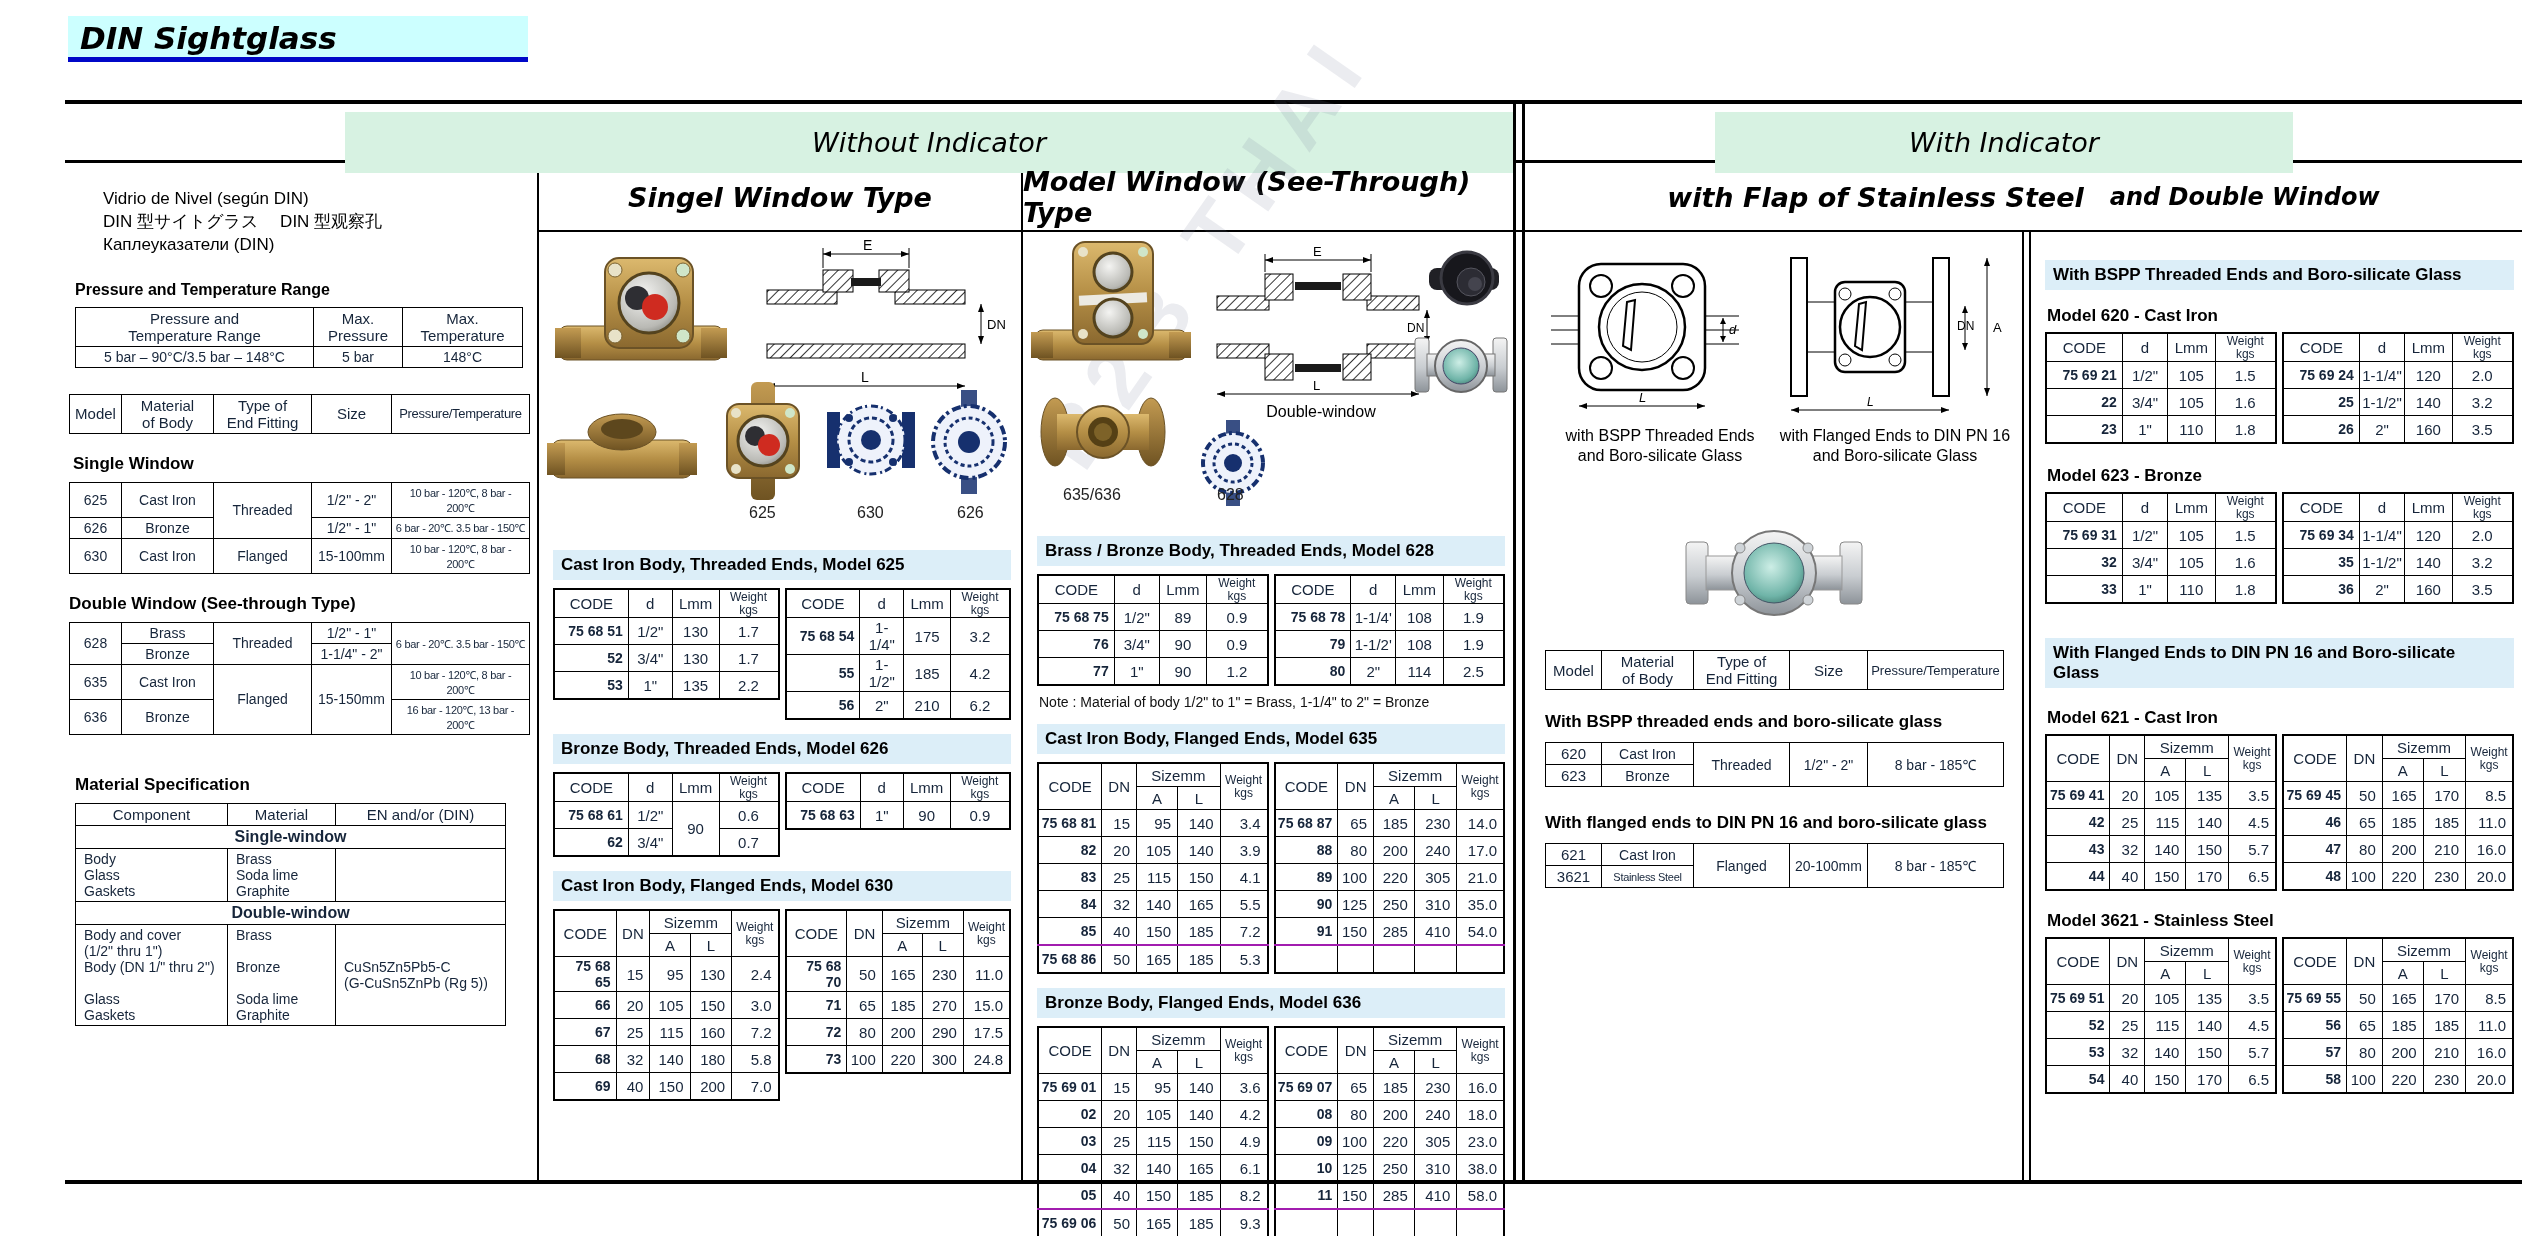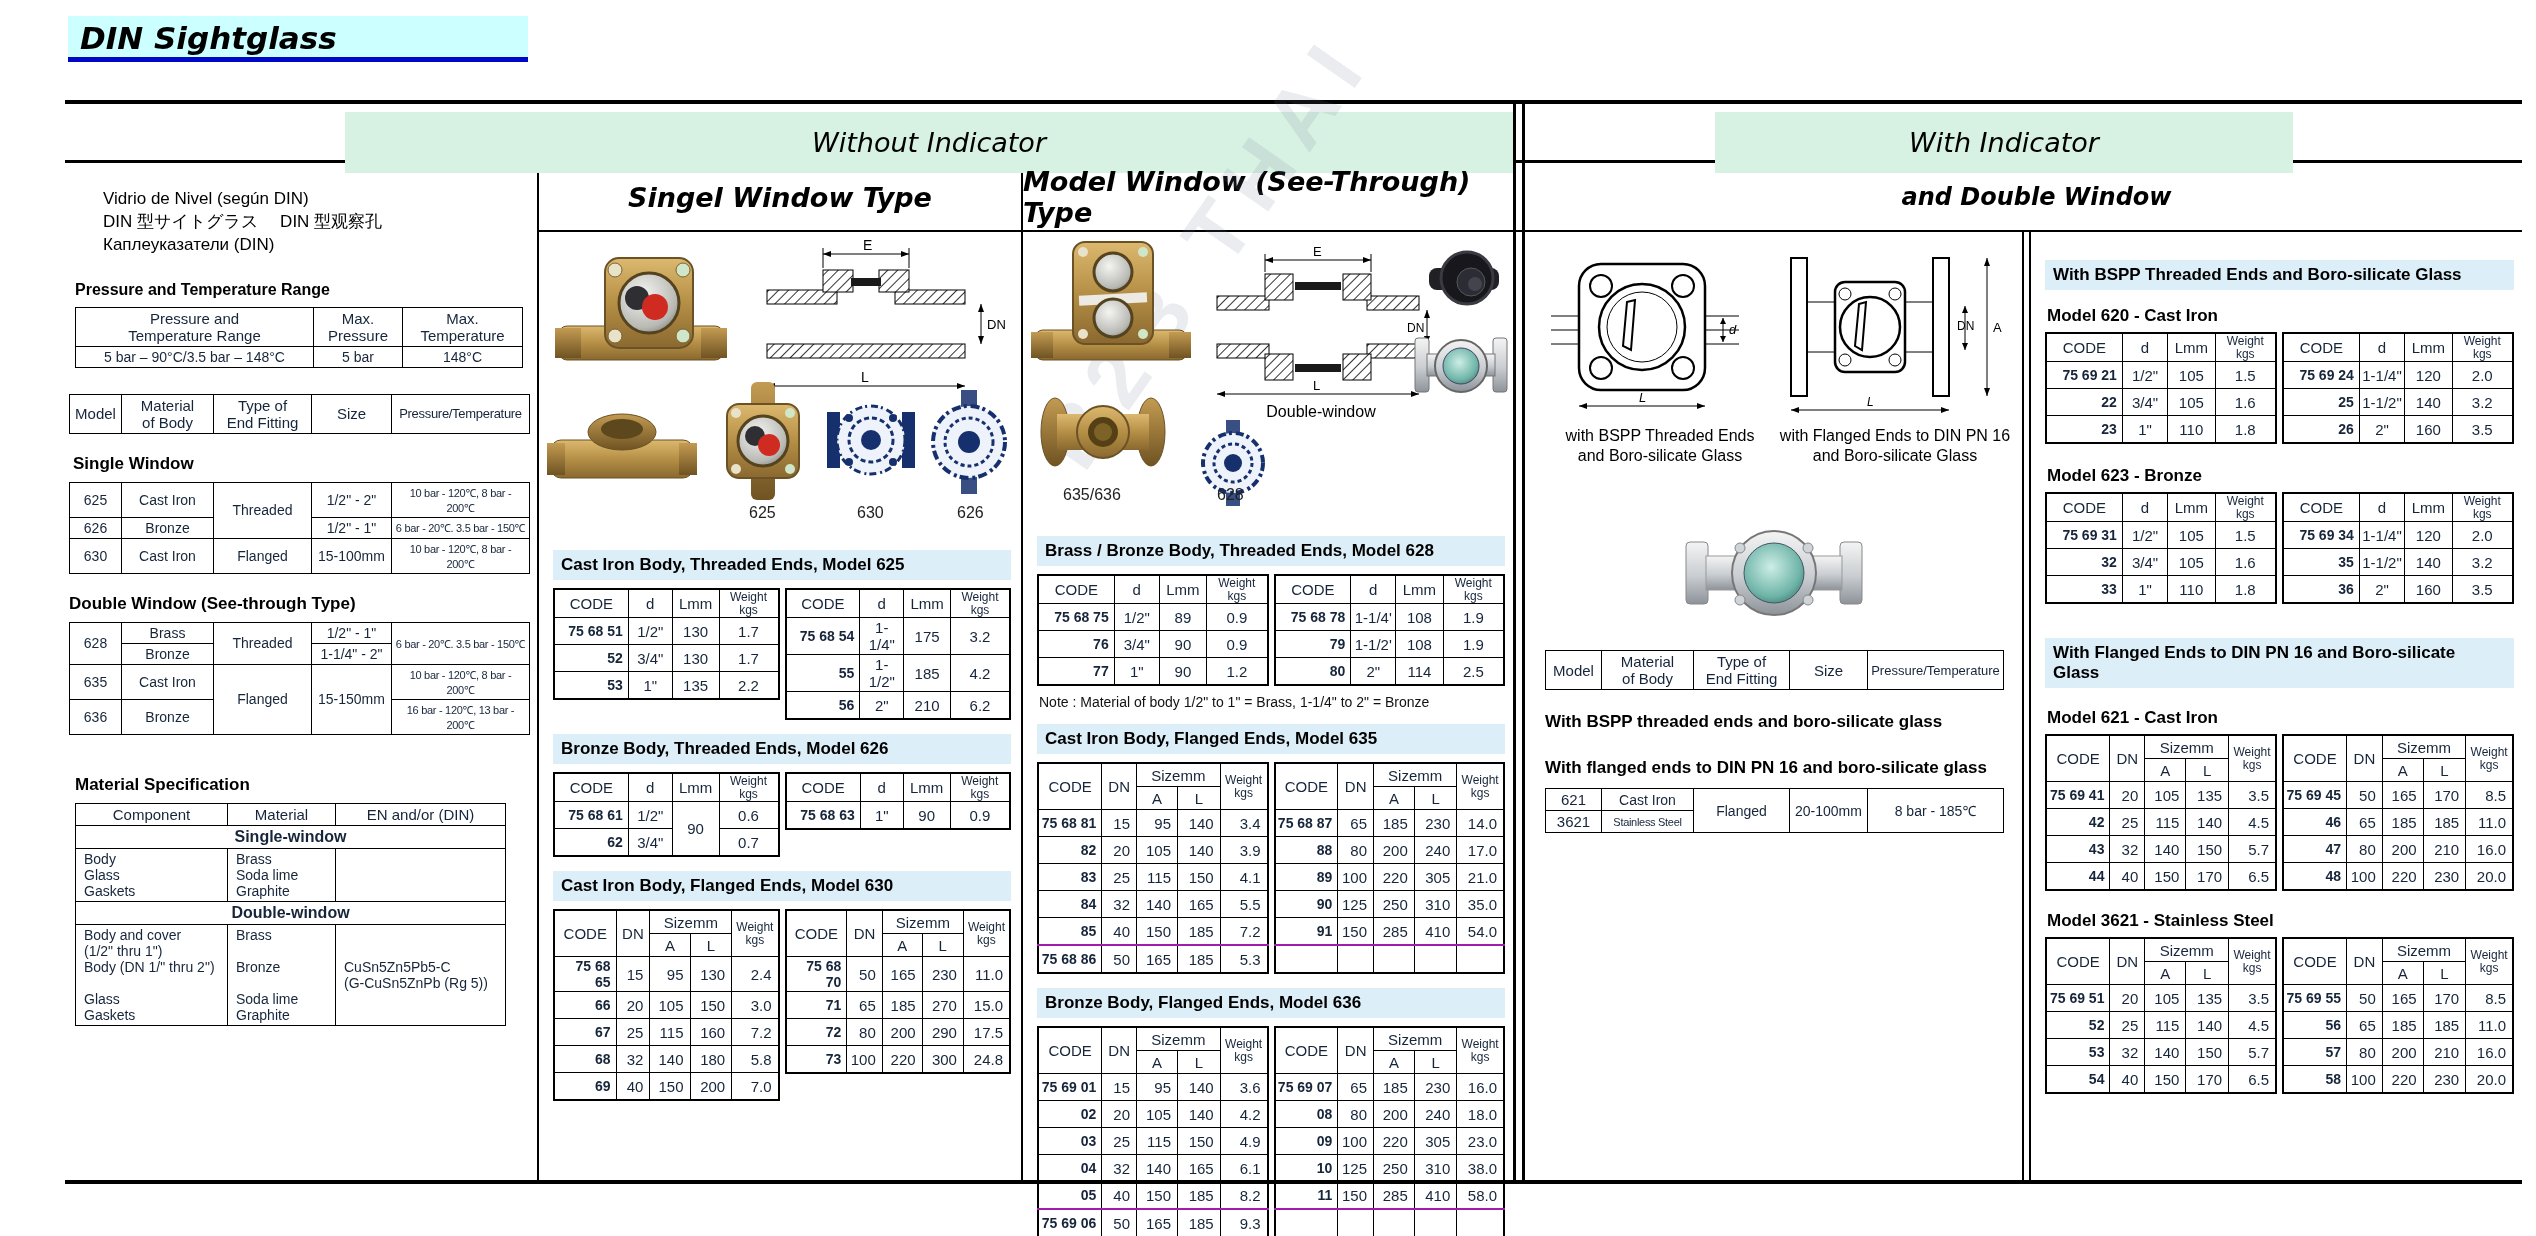--- a/index.html
+++ b/index.html
@@ -103,20 +103,21 @@
   <div class="vrule" style="left:1522px;top:103px;width:3px;height:1079px"></div>
   <div class="vrule" style="left:2022px;top:232px;width:2px;height:950px"></div>
   <div class="vrule" style="left:2029px;top:232px;width:2px;height:950px"></div>
 
   <div class="band" style="left:345px;width:1168px">Without Indicator</div>
   <div class="band" style="left:1715px;width:578px">With Indicator</div>
 
   <div class="colhead" style="left:539px;width:482px">Singel Window Type</div>
   <div class="colhead" style="left:1023px;width:490px">Model Window (See-Through) Type</div>
   <div class="colhead" style="left:1525px;width:997px">
+    <span>with Flap of Stainless Steel</span>
     <span class="sub2">and Double Window</span>
   </div>
 
   <div class="wm">B2B THAI</div>
 
   <div id="left-panel">
     <div class="intro">
       <div>Vidrio de Nivel (según DIN)</div>
       <div>DIN 型サイトグラス　 DIN 型观察孔</div>
       <div>Каплеуказатели (DIN)</div>
@@ -1145,20 +1146,42 @@
 of Body</th>
           <th class="pre">Type of
 End Fitting</th>
           <th class="pre">Size</th>
           <th class="pre" style="font-size:13px">Pressure/Temperature</th>
         </tr>
       </tbody>
         </table>
 
       <div class="bh" style="margin:22px 0 10px 0">With BSPP threaded ends and boro-silicate glass</div>
+      <table class="grid" style="width:458px">
+        <colgroup>
+            <col style="width:56px">
+            <col style="width:92px">
+            <col style="width:96px">
+            <col style="width:78px">
+            <col style="width:136px">
+          </colgroup>
+        <tbody>
+            <tr>
+          <td style="font-size:15px">620</td>
+          <td>Cast Iron</td>
+          <td rowspan="2">Threaded</td>
+          <td rowspan="2">1/2" - 2"</td>
+          <td rowspan="2">8 bar - 185℃</td>
+        </tr>
+        <tr>
+          <td style="font-size:15px">623</td>
+          <td>Bronze</td>
+        </tr>
+      </tbody>
+        </table>
 
       <div class="bh" style="margin:26px 0 10px 0">With flanged ends to DIN PN 16 and boro-silicate glass</div>
       <table class="grid" style="width:458px">
         <colgroup>
             <col style="width:56px">
             <col style="width:92px">
             <col style="width:96px">
             <col style="width:78px">
             <col style="width:136px">
           </colgroup>

